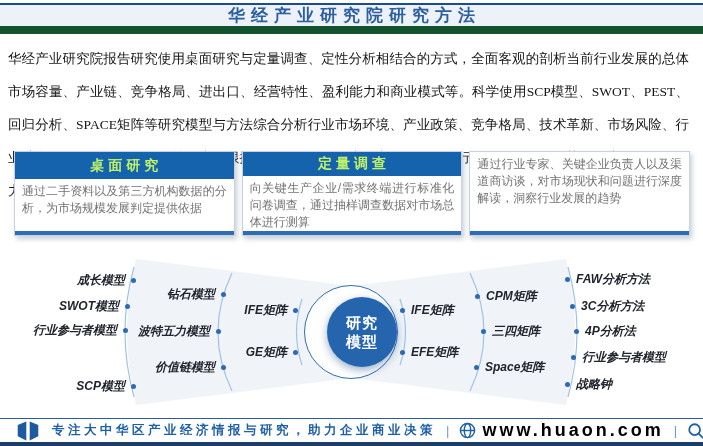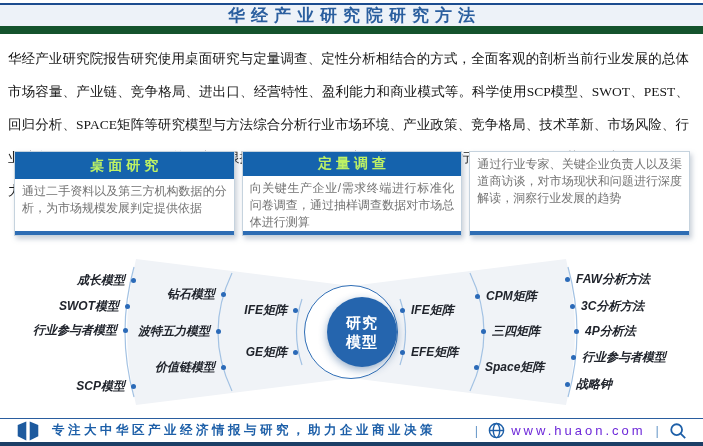--- a/index.html
+++ b/index.html
@@ -75,21 +75,21 @@
     position:absolute; top:418px; left:0; right:0; height:28px;
     border-top:1px solid #2a5d9f; border-bottom:4px solid #1c3e66; background:#ffffff;
     display:flex; align-items:center; padding:0 16px;
   }
   .slogan {
     color:#1d5fa8; font-weight:bold; font-size:12.5px; letter-spacing:3.5px;
     margin-left:12px; white-space:nowrap;
   }
   .fsep { color:#6f9dcb; font-size:13px; margin:0 10px; font-weight:normal; }
   .site {
-    color:#6d28d9; font-weight:normal; font-size:13px; letter-spacing:3px; white-space:nowrap;
+    color:#000000; font-weight:bold; font-size:18px; letter-spacing:3px; white-space:nowrap;
     margin-left:6px; cursor:pointer;
   }
   .ficon { flex:0 0 auto; display:flex; align-items:center; }
   .footer .spring { flex:1; }
 </style>
 </head>
 <body>
 
 <header class="band">
   <h1>华经产业研究院研究方法</h1>

